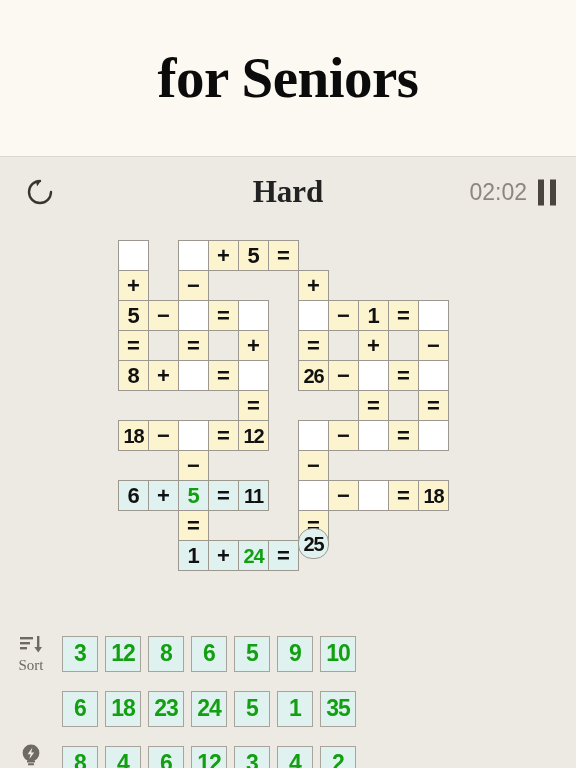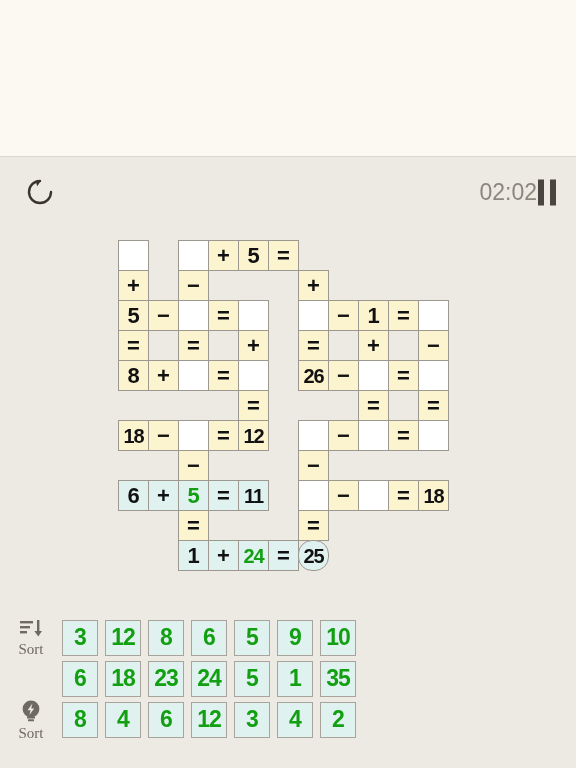--- a/index.html
+++ b/index.html
@@ -43,21 +43,21 @@
     cursor: pointer;
   }
   .game-title {
     position: absolute; left: 0; right: 0; text-align: center;
     font-family: "Liberation Serif", serif;
     font-weight: bold; font-size: 31px; color: #222;
   }
   .timer-wrap {
     position: absolute; right: 20px; top: 50%;
     transform: translateY(-50%);
-    display: flex; align-items: center; gap: 1px;
+    display: flex; align-items: center; gap: 11px;
   }
   .timer-text {
     font-family: "Liberation Sans", sans-serif;
     font-size: 23px; color: #8C867C; font-weight: 500;
     letter-spacing: 0px;
   }
   .pause-btn { display: flex; gap: 6px; cursor: pointer; }
   .pause-btn span {
     display: block; width: 6px; height: 26px; background: #4A463F;
   }
@@ -84,21 +84,21 @@
   .cell.blank{ background: #FFFFFF; }
   .cell.sel       { background: #E0F2EF; }
   .cell.user { color: #12A012; }
   .cell.small { font-size: 20px; letter-spacing: -1px; }
 
   
   #tray {
     position: absolute;
     left: 0; top: 618px; width: 576px;
   }
-  .tray-row { display: flex; align-items: center; height: 39px; margin-bottom: 2px; }
+  .tray-row { display: flex; align-items: center; height: 39px; margin-bottom: 2px; margin-top: 16px; }
   .tray-side {
     width: 62px; min-width: 62px;
     display: flex; flex-direction: column;
     align-items: center; justify-content: center;
   }
   .tray-side-label {
     font-family: "Liberation Serif", serif;
     font-size: 15px; color: #6E6A62; margin-top: 1px;
   }
   .tool-btn { cursor: pointer; display:flex; flex-direction:column; align-items:center; }
@@ -115,29 +115,31 @@
     letter-spacing: -1px;
   }
   .side-spacer { width: 62px; min-width: 62px; }
 </style>
 </head>
 <body>
 
 <div id="app">
 
   <div class="promo">
+    <div class="promo-line">for Seniors</div>
   </div>
 
   <div class="toolbar">
     <div class="refresh-btn">
       <svg width="32" height="32" viewBox="0 0 32 32">
         <path d="M16 5 A11 11 0 1 0 27 16" fill="none" stroke="#3A362F" stroke-width="2.4" stroke-linecap="round"></path>
         <path d="M11.5 4.5 L16.6 5.2 L13.2 10.2 Z" fill="#3A362F"></path>
       </svg>
     </div>
+    <div class="game-title">Hard</div>
     <div class="timer-wrap">
       <div class="timer-text">02:02</div>
       <div class="pause-btn">
         <span></span>
         <span></span>
       </div>
     </div>
   </div>
 
   <div id="grid">
@@ -199,21 +201,21 @@
       <div class="cell op" style="left: 210px; top: 240px;">−</div>
       <div class="cell blank" style="left: 240px; top: 240px;"></div>
       <div class="cell op" style="left: 270px; top: 240px;">=</div>
       <div class="cell num small" style="left: 300px; top: 240px;">18</div>
       <div class="cell op" style="left: 60px; top: 270px;">=</div>
       <div class="cell op" style="left: 180px; top: 270px;">=</div>
       <div class="cell num sel" style="left: 60px; top: 300px;">1</div>
       <div class="cell op sel" style="left: 90px; top: 300px;">+</div>
       <div class="cell num sel user small" style="left: 120px; top: 300px;">24</div>
       <div class="cell op sel" style="left: 150px; top: 300px;">=</div>
-      <div class="cell num sel small" style="left: 180px; top: 300px; border-radius: 14px;">25</div>
+      <div class="cell num sel small" style="left: 180px; top: 288px; border-radius: 14px;">25</div>
     </div>
 
   <div id="tray">
     <div class="tray-row">
       <div class="tray-side">
         <div class="tool-btn">
           <svg width="26" height="22" viewBox="0 0 26 22">
             <rect x="2" y="3" width="13" height="2.4" fill="#6E6A62"></rect>
             <rect x="2" y="8" width="10" height="2.4" fill="#6E6A62"></rect>
             <rect x="2" y="13" width="7" height="2.4" fill="#6E6A62"></rect>

